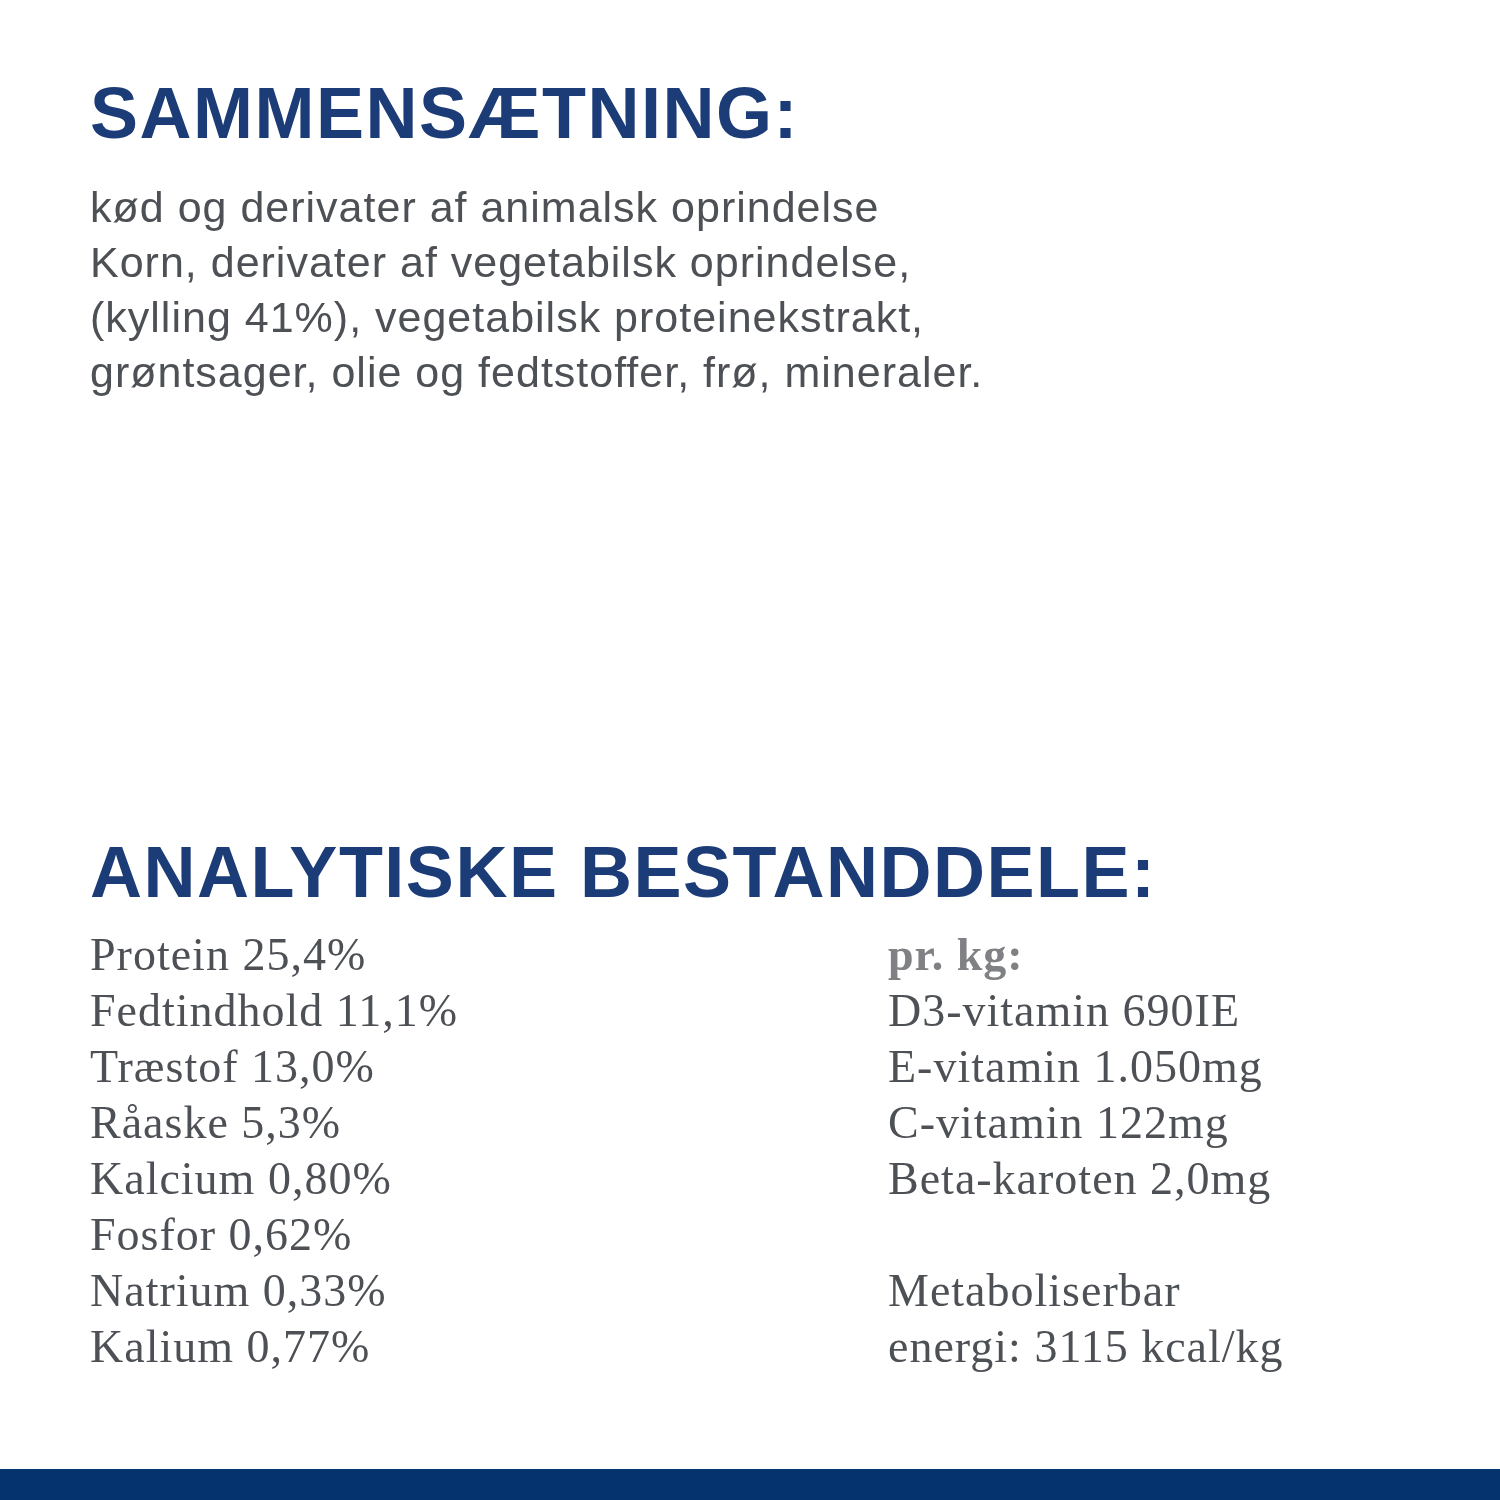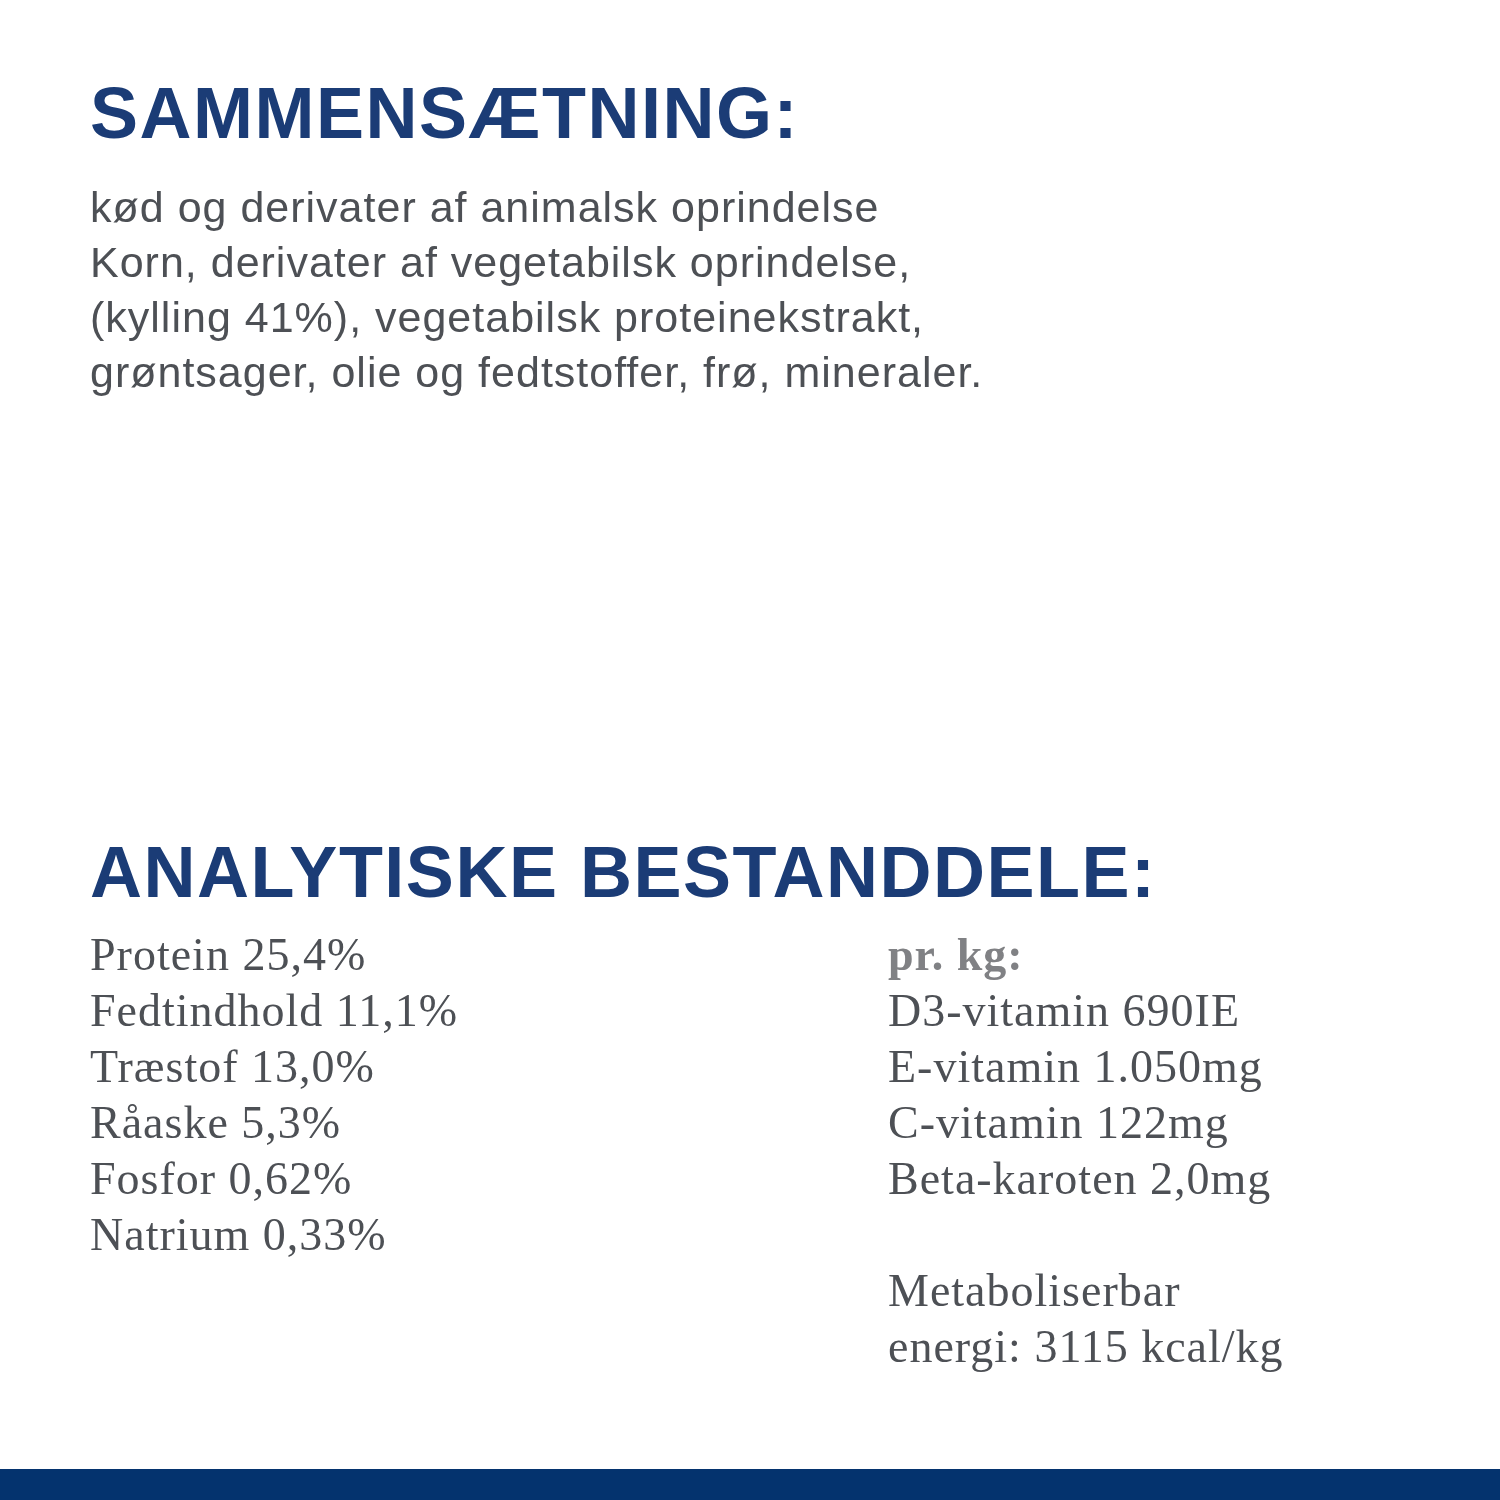--- a/index.html
+++ b/index.html
@@ -83,22 +83,24 @@
     <div class="line">grøntsager, olie og fedtstoffer, frø, mineraler.</div>
   </div>
 
   <div class="section-heading" id="analytical-heading">ANALYTISKE BESTANDDELE:</div>
 
   <div class="col col-left">
     <div class="row">Protein 25,4%</div>
     <div class="row">Fedtindhold 11,1%</div>
     <div class="row">Træstof 13,0%</div>
     <div class="row">Råaske 5,3%</div>
+    <div class="row">Kalcium 0,80%</div>
     <div class="row">Fosfor 0,62%</div>
     <div class="row">Natrium 0,33%</div>
+    <div class="row">Kalium 0,77%</div>
   </div>
 
   <div class="col col-right">
     <div class="row per-kg">pr. kg:</div>
     <div class="row">D3-vitamin 690IE</div>
     <div class="row">E-vitamin 1.050mg</div>
     <div class="row">C-vitamin 122mg</div>
     <div class="row">Beta-karoten 2,0mg</div>
     <div class="row"></div>
     <div class="row">Metaboliserbar</div>

